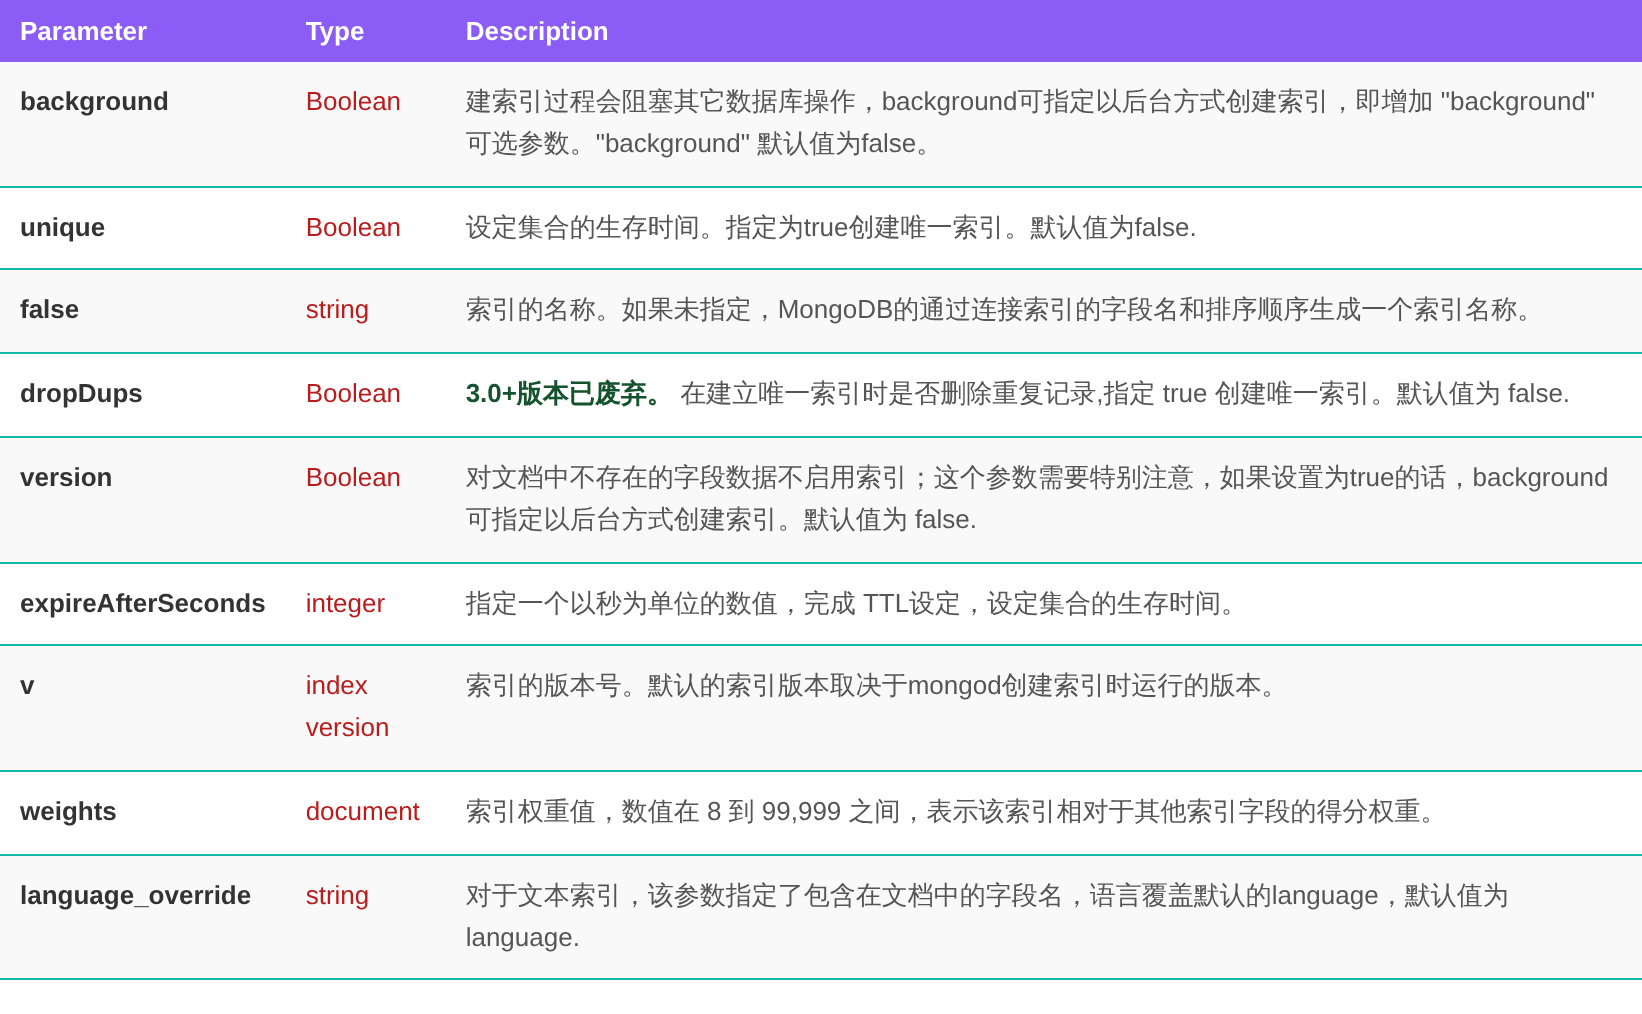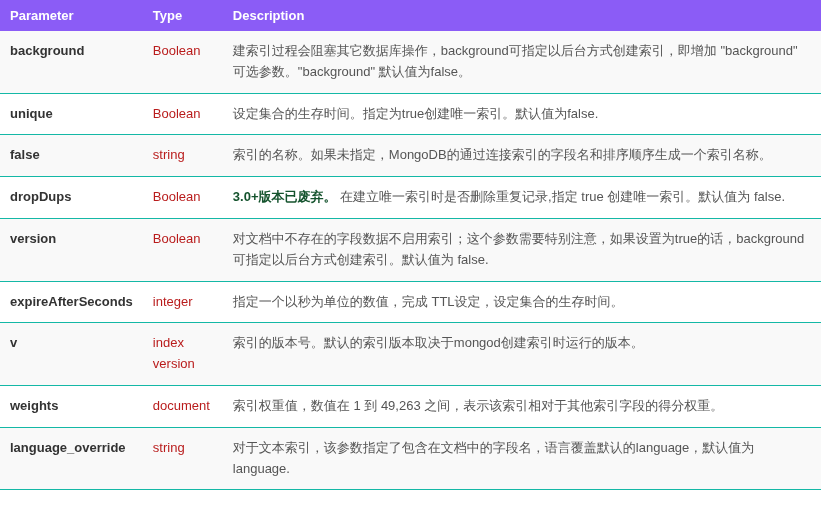--- a/index.html
+++ b/index.html
@@ -101,21 +101,21 @@
         <td class="desc">指定一个以秒为单位的数值，完成 TTL设定，设定集合的生存时间。</td>
       </tr>
       <tr>
         <td class="param">v</td>
         <td class="type">index<br>version</td>
         <td class="desc">索引的版本号。默认的索引版本取决于mongod创建索引时运行的版本。</td>
       </tr>
       <tr>
         <td class="param">weights</td>
         <td class="type">document</td>
-        <td class="desc">索引权重值，数值在 1 到 49,263 之间，表示该索引相对于其他索引字段的得分权重。</td>
+        <td class="desc">索引权重值，数值在 8 到 99,999 之间，表示该索引相对于其他索引字段的得分权重。</td>
       </tr>
       <tr>
         <td class="param">language_override</td>
         <td class="type">string</td>
         <td class="desc">对于文本索引，该参数指定了包含在文档中的字段名，语言覆盖默认的language，默认值为 language.</td>
       </tr>
     </tbody>
 </table>
 
 </body></html>

